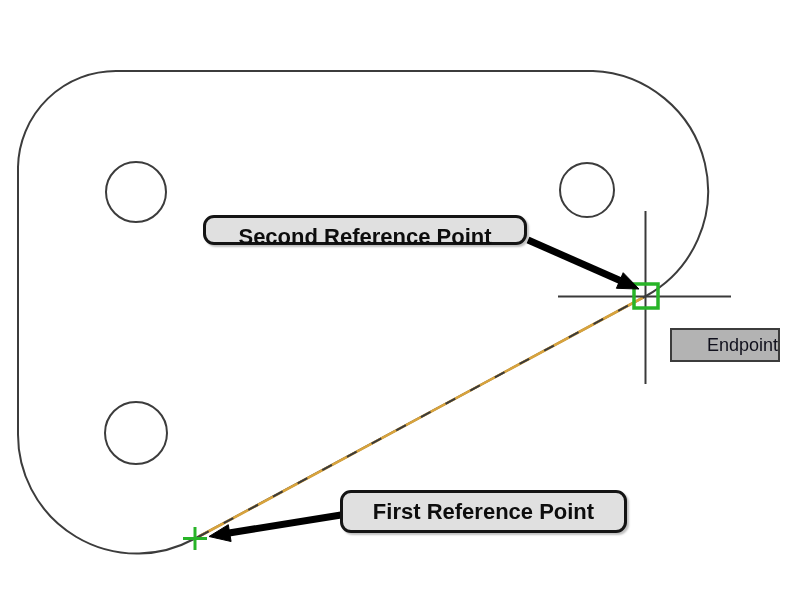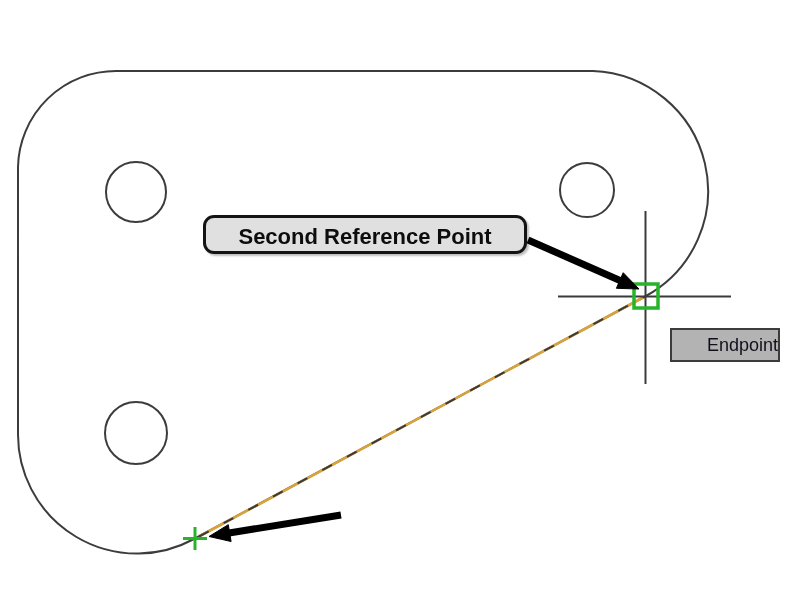--- a/index.html
+++ b/index.html
@@ -36,21 +36,21 @@
     background:var(--callout-bg);
     border:3px solid var(--callout-border);
     border-radius:11px;
     color:#0d0d0d;
     font-weight:bold;
     font-size:22px;
     text-align:center;
     white-space:nowrap;
     box-shadow:2px 2px 2px rgba(0,0,0,0.25);
   }
-  .callout-second{left:203px;top:215px;width:324px;height:39px;line-height:37px;}
+  .callout-second{left:203px;top:215px;width:324px;height:30px;line-height:37px;}
   .callout-first{left:340px;top:490px;width:287px;height:43px;line-height:37px;}
   .tooltip{
     position:absolute;
     left:670px;top:328px;width:110px;height:34px;
     box-sizing:border-box;
     background:var(--tooltip-bg);
     border:2px solid var(--tooltip-border);
     color:#10101c;
     font-size:18px;
     line-height:30px;
@@ -93,15 +93,16 @@
     </g>
 
     <g>
       <line class="arrow-shaft" x1="341" y1="515" x2="229" y2="533"></line>
       <polygon class="arrow-head" points="209,536.5 228.3,524.7 231.1,541.5"></polygon>
     </g>
   </svg>
 
   <div class="callout callout-second">Second Reference Point</div>
 
+  <div class="callout callout-first">First Reference Point</div>
 
   <div class="tooltip">Endpoint</div>
 </div>
 
 </body></html>

